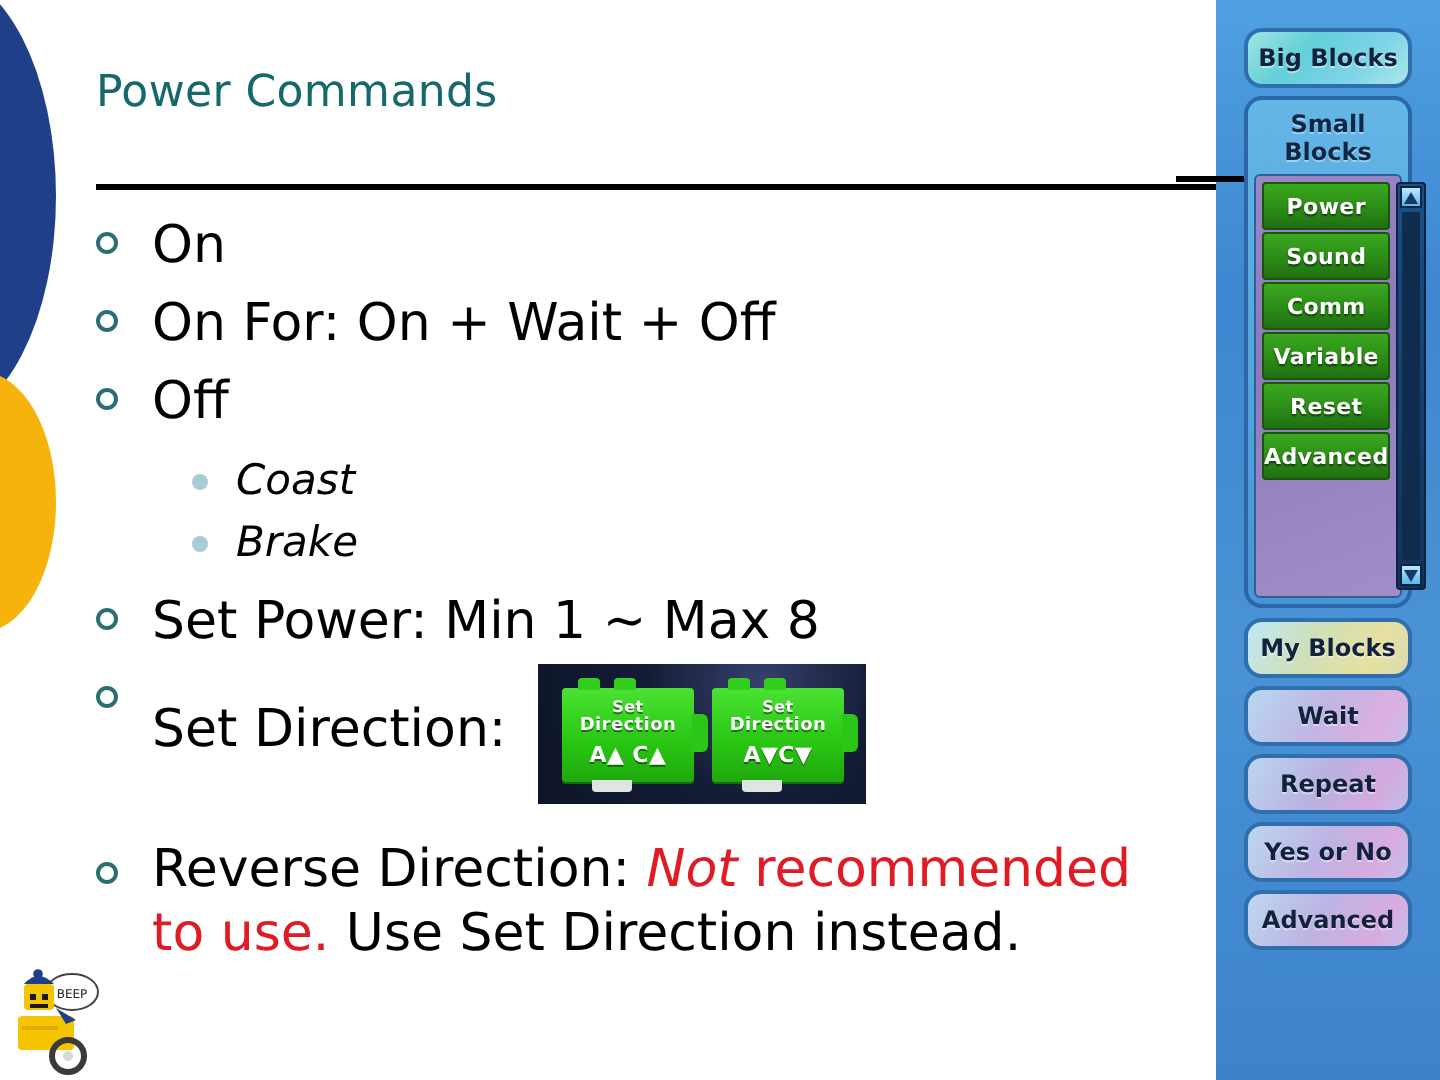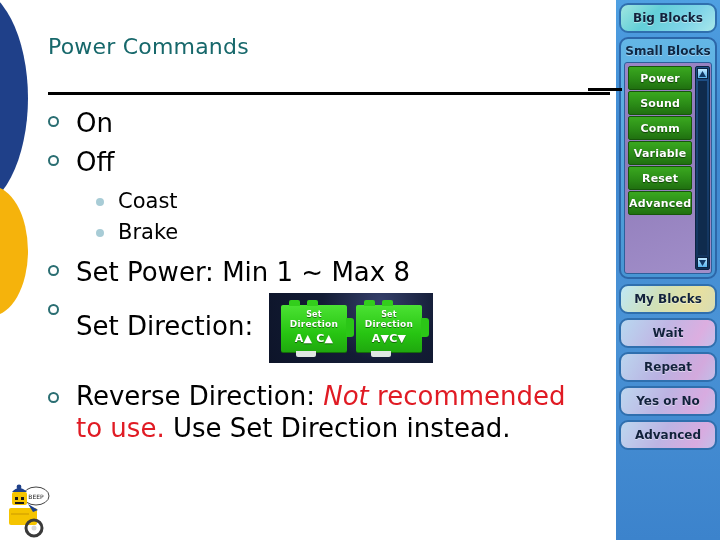--- a/index.html
+++ b/index.html
@@ -91,21 +91,21 @@
     margin-right: 17px;
     margin-top: 12px;
   }
   .bullet-l1 .btext {
     font-size: 26px;
     line-height: 38px;
     color: #000000;
     white-space: nowrap;
   }
 
-  .sub-group { margin: 4px 0 6px 0; }
+  .sub-group { margin: 4px 0 6px 0; font-style: italic; }
 
   .bullet-l2 {
     margin-left: 48px;
     margin-bottom: -2px;
   }
   .bullet-l2 .marker {
     flex: 0 0 auto;
     width: 8px;
     height: 8px;
     background: #A8CCD6;
@@ -196,25 +196,25 @@
   }
   .nxt-label.l1 { top: 5px; }
   .nxt-label.l2 { top: 15px; font-size: 9px; }
   .nxt-label.l3 { top: 29px; font-size: 11px; }
 
   
   .palette {
     position: absolute;
     right: 0;
     top: 0;
-    width: 104px;
+    width: 112px;
     height: 540px;
     background: #3E8FD8;
     background-image: linear-gradient(180deg, #4FA0E2 0%, #3E86CF 28%, #4A93D6 60%, #3C83CC 100%);
-    padding: 3px;
+    padding: 14px;
   }
 
   .pal-btn {
     height: 30px;
     display: flex;
     align-items: center;
     justify-content: center;
     border-radius: 9px;
     border: 2px solid #2F6FAE;
     font-family: "DejaVu Sans", sans-serif;
@@ -337,20 +337,24 @@
   <h1 class="slide-title">Power Commands</h1>
   <div class="title-rule"></div>
 
   <div class="body-area">
 
     <div class="bullet-row bullet-l1">
       <span class="marker"></span>
       <span class="btext">On</span>
     </div>
 
+    <div class="bullet-row bullet-l1">
+      <span class="marker"></span>
+      <span class="btext">On For: On + Wait + Off</span>
+    </div>
 
     <div class="bullet-row bullet-l1">
       <span class="marker"></span>
       <span class="btext">Off</span>
     </div>
 
     <div class="sub-group">
       <div class="bullet-row bullet-l2">
         <span class="marker"></span>
         <span class="btext">Coast</span>

